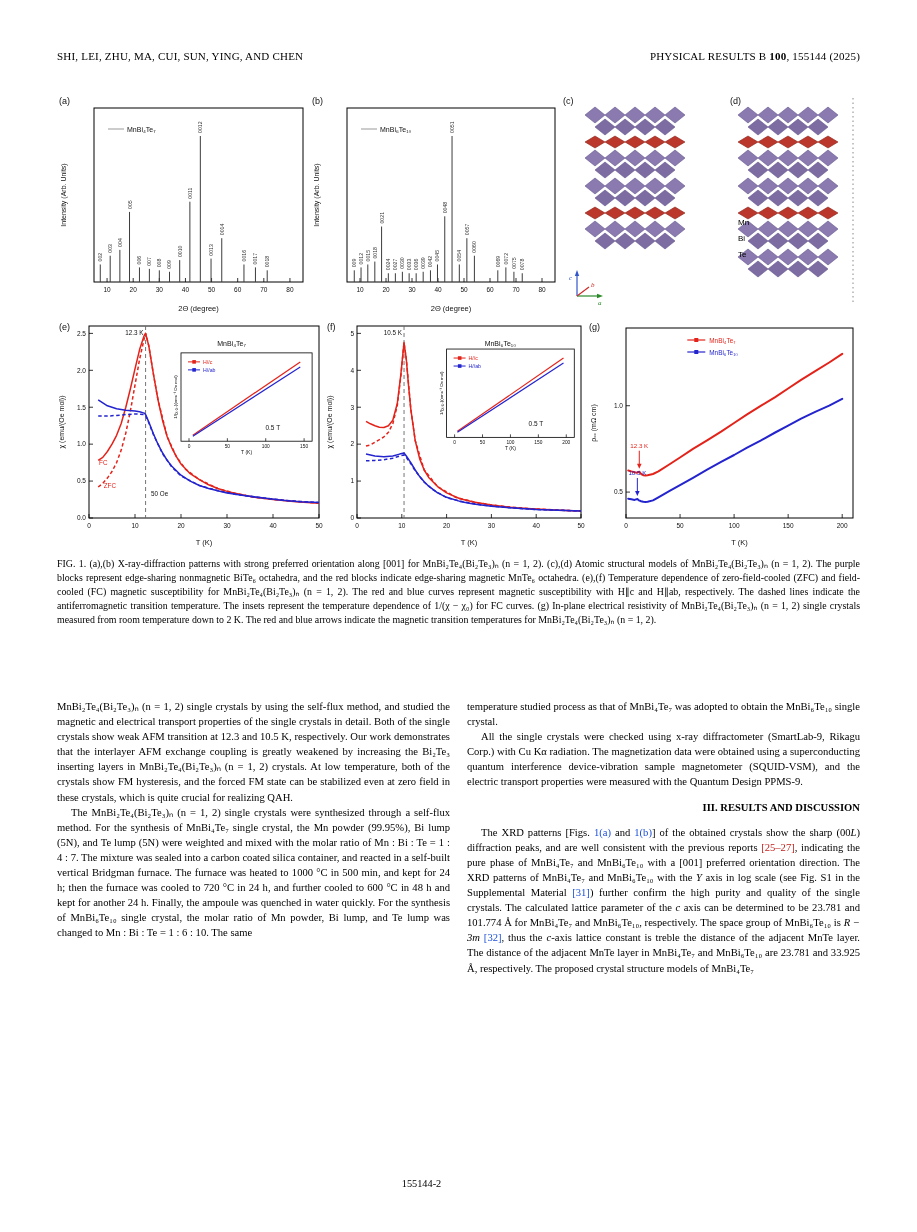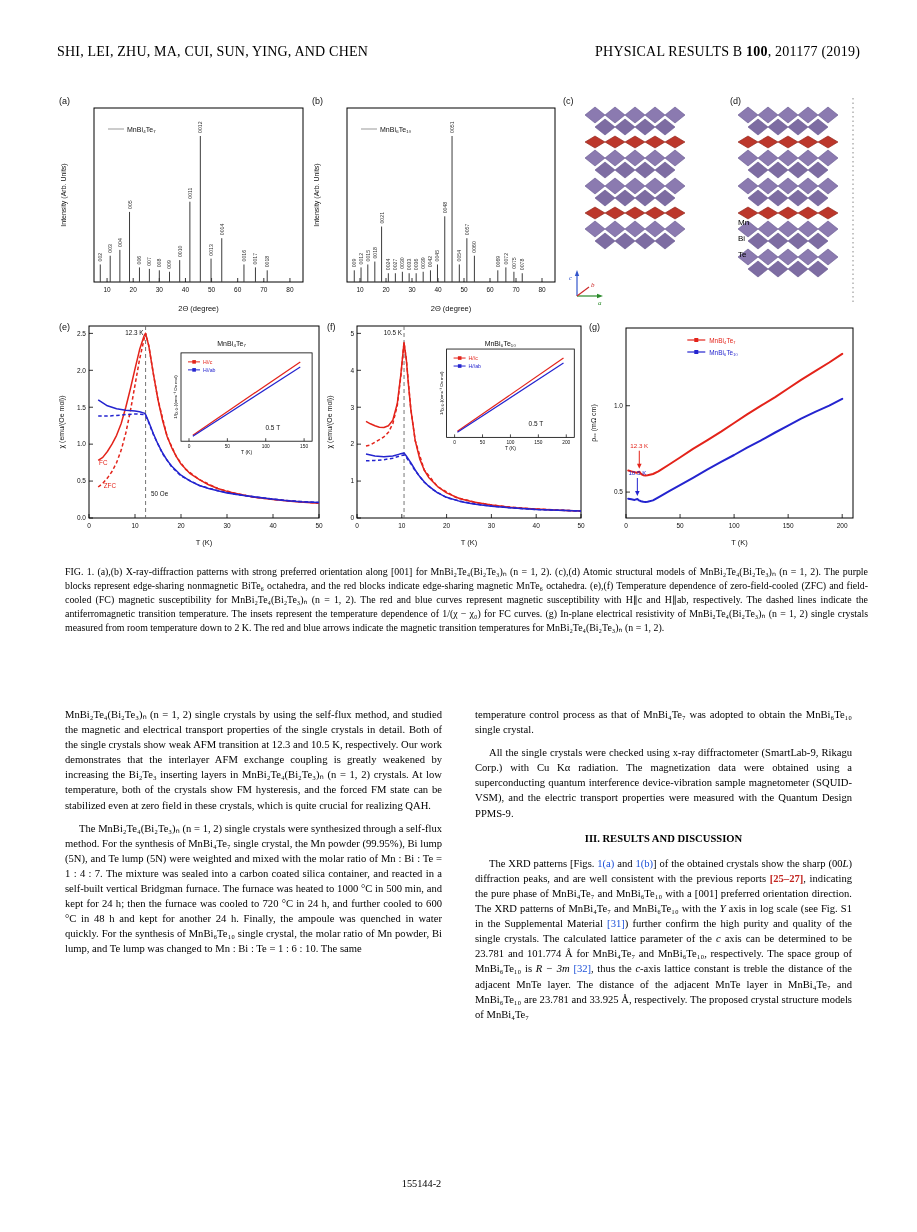--- a/index.html
+++ b/index.html
@@ -1,43 +1,43 @@
 <!DOCTYPE html>
 <html><head>
 <meta charset="utf-8">
 <style>
   html,body{margin:0;padding:0;background:#ffffff;}
   body{width:917px;height:1232px;font-family:"Liberation Serif",serif;color:#000;}
   .page{position:relative;width:917px;height:1232px;overflow:hidden;background:#fff;}
-  .hdr{position:absolute;top:44px;left:57px;width:803px;display:flex;justify-content:space-between;font-size:14px;letter-spacing:.2px;}
+  .hdr{position:absolute;top:50px;left:57px;width:803px;display:flex;justify-content:space-between;font-size:11px;letter-spacing:.2px;}
   .hdr b{font-weight:bold;}
   .figure-area{position:absolute;top:92px;left:56px;width:806px;height:458px;}
   .panel{position:absolute;}
   .cr-legend{position:absolute;left:633px;top:126px;width:48px;}
   .cr-legend .li{display:flex;align-items:center;margin-bottom:7px;font-family:"Liberation Sans",sans-serif;font-size:8px;gap:44px;}
   .cr-legend .dot{width:7px;height:7px;border-radius:50%;display:inline-block;margin-right:5px;}
-  .fig-caption{position:absolute;top:557px;left:57px;width:803px;margin:8px;font-size:9.9px;line-height:13.9px;text-align:justify;}
+  .fig-caption{position:absolute;top:557px;left:57px;width:803px;margin:0;font-size:9.9px;line-height:13.9px;text-align:justify;}
   .columns{position:absolute;top:699px;left:57px;width:803px;display:flex;gap:17px;}
   .col{width:393px;font-size:10.6px;line-height:15.1px;text-align:justify;}
-  .col p{margin:8px;text-indent:14px;}
+  .col p{margin:0;text-indent:14px;}
   .col p.noindent{text-indent:0;}
-  .col h4{font-size:10.6px;font-weight:bold;text-align:center;margin:10px 0 10px;}
+  .col h4{font-size:10.6px;font-weight:bold;text-align:right;margin:10px 0 10px;}
   .seg-blue{color:#1b4fd8;font-family:Liberation Serif, serif;}
-  .seg-red{color:#c0231e;font-weight:bold;}
+  .seg-red{color:#c0231e;}
   .seg-i{font-style:italic;}
   footer{position:absolute;top:1178px;left:0;width:843px;text-align:center;font-size:10.3px;}
 </style>
 </head>
 <body>
 
 <div class="page">
 
   <div class="hdr">
     <span>SHI, LEI, ZHU, MA, CUI, SUN, YING, AND CHEN</span>
-    <span><span>PHYSICAL RESULTS B </span><b>100</b><span>, 201177 (2019)</span></span>
+    <span><span>PHYSICAL RESULTS B </span><b>100</b><span>, 155144 (2025)</span></span>
   </div>
 
   <div class="figure-area">
     <svg class="panel" style="left:0;top:0" width="253" height="222">
         <rect x="38" y="16" width="209" height="174" fill="none" stroke="#000" stroke-width="1"></rect>
         <line x1="51.0625" y1="190" x2="51.0625" y2="186" stroke="#000" stroke-width="0.8"></line>
         <text x="51.0625" y="200" font-size="6.5" text-anchor="middle" fill="#111" font-family="&quot;Liberation Sans&quot;,sans-serif">10</text>
         <line x1="77.1875" y1="190" x2="77.1875" y2="186" stroke="#000" stroke-width="0.8"></line>
         <text x="77.1875" y="200" font-size="6.5" text-anchor="middle" fill="#111" font-family="&quot;Liberation Sans&quot;,sans-serif">20</text>
         <line x1="103.3125" y1="190" x2="103.3125" y2="186" stroke="#000" stroke-width="0.8"></line>
@@ -444,21 +444,21 @@
   </div>
 
   <p class="fig-caption">FIG. 1. (a),(b) X-ray-diffraction patterns with strong preferred orientation along [001] for MnBi₂Te₄(Bi₂Te₃)ₙ (n = 1, 2). (c),(d) Atomic structural models of MnBi₂Te₄(Bi₂Te₃)ₙ (n = 1, 2). The purple blocks represent edge-sharing nonmagnetic BiTe₆ octahedra, and the red blocks indicate edge-sharing magnetic MnTe₆ octahedra. (e),(f) Temperature dependence of zero-field-cooled (ZFC) and field-cooled (FC) magnetic susceptibility for MnBi₂Te₄(Bi₂Te₃)ₙ (n = 1, 2). The red and blue curves represent magnetic susceptibility with H∥c and H∥ab, respectively. The dashed lines indicate the antiferromagnetic transition temperature. The insets represent the temperature dependence of 1/(χ − χ₀) for FC curves. (g) In-plane electrical resistivity of MnBi₂Te₄(Bi₂Te₃)ₙ (n = 1, 2) single crystals measured from room temperature down to 2 K. The red and blue arrows indicate the magnetic transition temperatures for MnBi₂Te₄(Bi₂Te₃)ₙ (n = 1, 2).</p>
 
   <div class="columns">
     <div class="col">
       <p class="noindent">MnBi₂Te₄(Bi₂Te₃)ₙ (n = 1, 2) single crystals by using the self-flux method, and studied the magnetic and electrical transport properties of the single crystals in detail. Both of the single crystals show weak AFM transition at 12.3 and 10.5 K, respectively. Our work demonstrates that the interlayer AFM exchange coupling is greatly weakened by increasing the Bi₂Te₃ inserting layers in MnBi₂Te₄(Bi₂Te₃)ₙ (n = 1, 2) crystals. At low temperature, both of the crystals show FM hysteresis, and the forced FM state can be stabilized even at zero field in these crystals, which is quite crucial for realizing QAH.</p>
       <p>The MnBi₂Te₄(Bi₂Te₃)ₙ (n = 1, 2) single crystals were synthesized through a self-flux method. For the synthesis of MnBi₄Te₇ single crystal, the Mn powder (99.95%), Bi lump (5N), and Te lump (5N) were weighted and mixed with the molar ratio of Mn : Bi : Te = 1 : 4 : 7. The mixture was sealed into a carbon coated silica container, and reacted in a self-built vertical Bridgman furnace. The furnace was heated to 1000 °C in 500 min, and kept for 24 h; then the furnace was cooled to 720 °C in 24 h, and further cooled to 600 °C in 48 h and kept for another 24 h. Finally, the ampoule was quenched in water quickly. For the synthesis of MnBi₆Te₁₀ single crystal, the molar ratio of Mn powder, Bi lump, and Te lump was changed to Mn : Bi : Te = 1 : 6 : 10. The same</p>
     </div>
     <div class="col">
-      <p class="noindent">temperature control process as that of MnBi₄Te₇ was adopted to obtain the MnBi₆Te₁₀ single crystal.</p>
+      <p class="noindent">temperature studied process as that of MnBi₄Te₇ was adopted to obtain the MnBi₆Te₁₀ single crystal.</p>
       <p>All the single crystals were checked using x-ray diffractometer (SmartLab-9, Rikagu Corp.) with Cu Kα radiation. The magnetization data were obtained using a superconducting quantum interference device-vibration sample magnetometer (SQUID-VSM), and the electric transport properties were measured with the Quantum Design PPMS-9.</p>
       <h4>III. RESULTS AND DISCUSSION</h4>
       <p><span>The XRD patterns [Figs. </span><span class="seg-blue">1(a)</span><span> and </span><span class="seg-blue">1(b)</span><span>] of the obtained crystals show the sharp (00</span><span class="seg-i">L</span><span>) diffraction peaks, and are well consistent with the previous reports </span><span class="seg-red">[25–27]</span><span>, indicating the pure phase of MnBi₄Te₇ and MnBi₆Te₁₀ with a [001] preferred orientation direction. The XRD patterns of MnBi₄Te₇ and MnBi₆Te₁₀ with the </span><span class="seg-i">Y</span><span> axis in log scale (see Fig. S1 in the Supplemental Material </span><span class="seg-blue">[31]</span><span>) further confirm the high purity and quality of the single crystals. The calculated lattice parameter of the </span><span class="seg-i">c</span><span> axis can be determined to be 23.781 and 101.774 Å for MnBi₄Te₇ and MnBi₆Te₁₀, respectively. The space group of MnBi₆Te₁₀ is </span><span class="seg-i">R − 3m</span><span> </span><span class="seg-blue">[32]</span><span>, thus the </span><span class="seg-i">c</span><span>-axis lattice constant is treble the distance of the adjacent MnTe layer. The distance of the adjacent MnTe layer in MnBi₄Te₇ and MnBi₆Te₁₀ are 23.781 and 33.925 Å, respectively. The proposed crystal structure models of MnBi₄Te₇</span></p>
     </div>
   </div>
 
   <footer>
     <span>155144-2</span>
   </footer>
 

